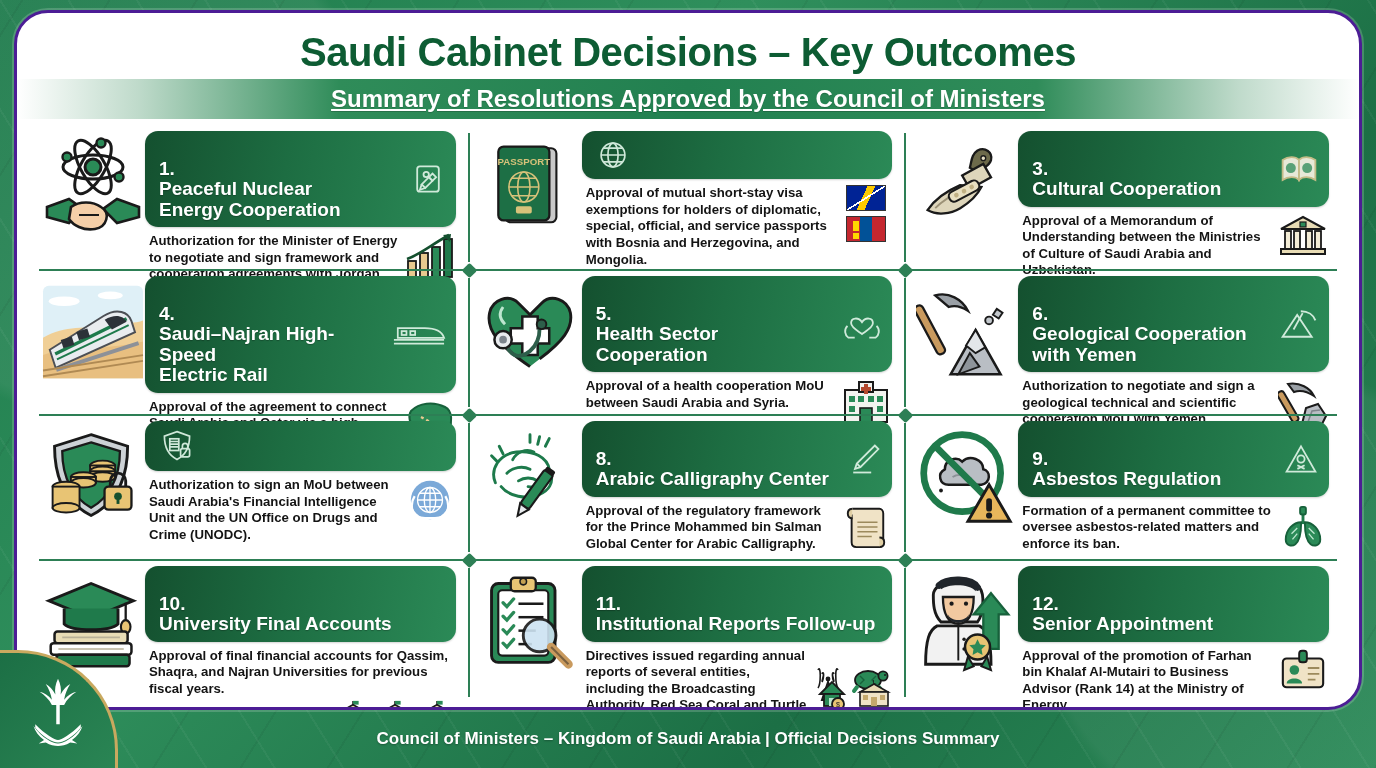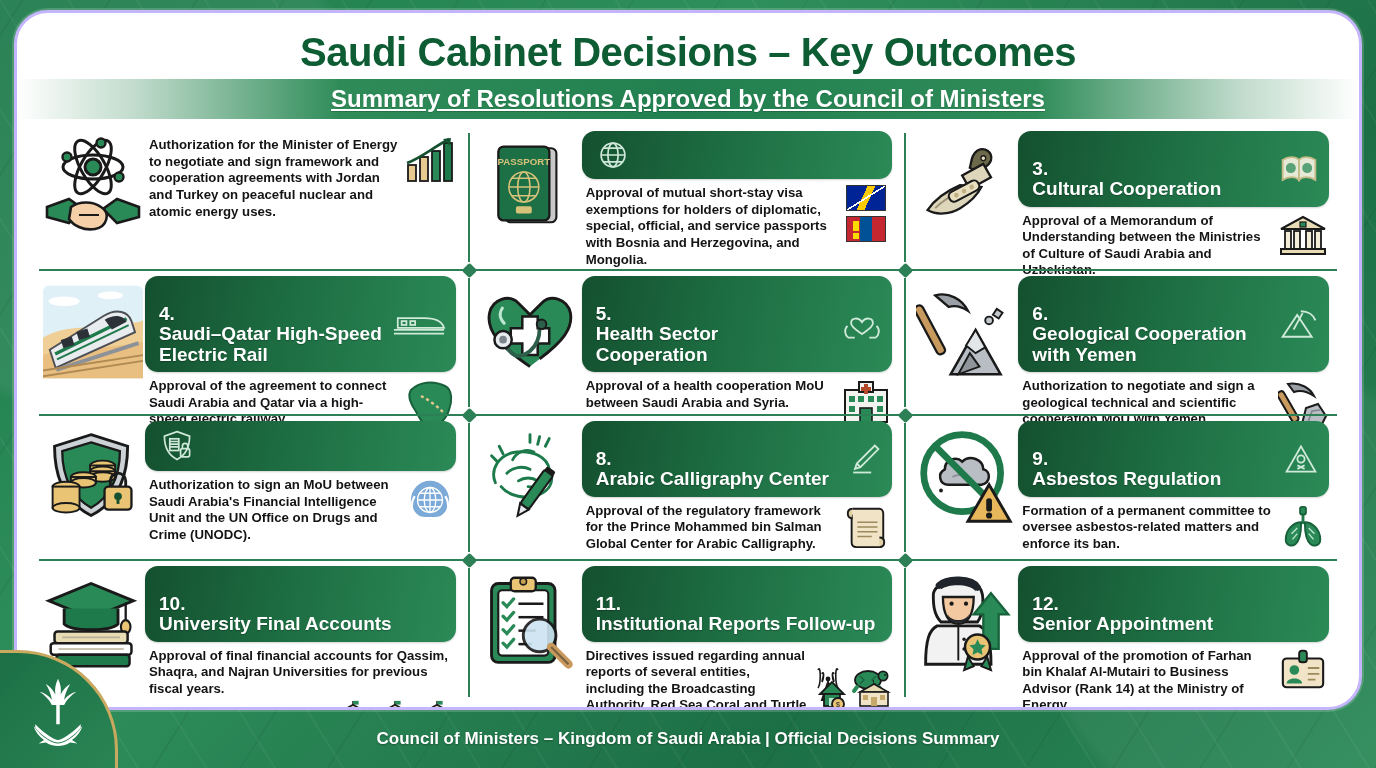--- a/index.html
+++ b/index.html
@@ -21,21 +21,21 @@
   #frame-bg::before {
     content: ""; position: absolute; inset: 0;
     background:
       repeating-linear-gradient(58deg, rgba(255,255,255,.045) 0 2px, transparent 2px 58px),
       repeating-linear-gradient(-58deg, rgba(0,0,0,.05) 0 2px, transparent 2px 74px);
   }
 
   #gold-frame {
     position: absolute;
     left: 14px; top: 10px; right: 14px; bottom: 58px;
-    border: 3px solid #c4b5fd;
+    border: 3px solid #4c1d95;
     border-radius: 34px;
     background: #ffffff;
     box-shadow: 0 0 0 2px rgba(255,255,255,.18);
     overflow: hidden;
   }
 
   
   #header { position: relative; padding-top: 8px; }
   #page-title {
     text-align: center;
@@ -201,20 +201,36 @@
           <circle cx="58" cy="6" r="4.5" fill="#2a8a57" stroke="#1a1a1a" stroke-width="2.4"></circle>
           <g>
             <path d="M4 70 L26 62 L40 72 L26 86 L4 80 Z" fill="#2a8a57" stroke="#1a1a1a" stroke-width="2.6"></path>
             <path d="M96 70 L74 62 L60 72 L74 86 L96 80 Z" fill="#2a8a57" stroke="#1a1a1a" stroke-width="2.6"></path>
             <path d="M28 70 C36 64 50 64 58 70 C68 76 64 90 52 92 C40 94 30 88 26 82 Z" fill="#f5cfa8" stroke="#1a1a1a" stroke-width="2.6"></path>
             <path d="M36 78 L56 78" stroke="#1a1a1a" stroke-width="2"></path>
           </g>
         </svg>
       </div>
       <div class="body">
+        <div class="card-head">
+          <div class="card-title">
+            <span>1.</span>
+            <span>Peaceful Nuclear
+Energy Cooperation</span>
+          </div>
+          <span class="head-icon">
+            <svg viewBox="0 0 40 40" width="36" height="36" fill="none" stroke="#d9f0e2" stroke-width="2">
+              <rect x="8" y="6" width="24" height="28" rx="3"></rect>
+              <path d="M13 26 l8-8 l4 4 l-8 8 z"></path>
+                <path d="M21 18 l4-4 l4 4 l-4 4 z"></path>
+              <path d="M13 26 l-2 6 l6-2"></path>
+                <circle cx="18" cy="15" r="3"></circle>
+            </svg>
+          </span>
+        </div>
         <div class="desc-wrap">
           <div class="desc">Authorization for the Minister of Energy to negotiate and sign framework and cooperation agreements with Jordan and Turkey on peaceful nuclear and atomic energy uses.</div>
           <div class="side-icon">
             <svg viewBox="0 0 50 46" width="50" height="46">
               <rect x="3" y="28" width="8" height="16" fill="#e8c98f" stroke="#1a1a1a" stroke-width="1.8"></rect>
               <rect x="15" y="20" width="8" height="24" fill="#e8c98f" stroke="#1a1a1a" stroke-width="1.8"></rect>
               <rect x="27" y="14" width="8" height="30" fill="#2a8a57" stroke="#1a1a1a" stroke-width="1.8"></rect>
               <rect x="39" y="6" width="8" height="38" fill="#1f7a4b" stroke="#1a1a1a" stroke-width="1.8"></rect>
               <path d="M2 26 C14 22 26 12 44 2" stroke="#14502f" stroke-width="2.6" fill="none"></path>
               <path d="M38 2 L46 1 L45 9 Z" fill="#14502f"></path>
@@ -332,21 +348,21 @@
           <g stroke="#b08a53" stroke-width="2">
             <path d="M0 92 L104 76"></path>
               <path d="M0 98 L104 82"></path>
           </g>
         </svg>
       </div>
       <div class="body">
         <div class="card-head">
           <div class="card-title">
             <span>4.</span>
-            <span>Saudi–Qatar High-Speed
+            <span>Saudi–Najran High-Speed
 Electric Rail</span>
           </div>
           <span class="head-icon">
             <svg viewBox="0 0 56 28" width="54" height="28" fill="none" stroke="#d9f0e2" stroke-width="1.8">
               <path d="M6 8 H34 C46 8 52 12 54 18 H6 Z"></path>
               <path d="M2 20 H54"></path>
                 <path d="M2 24 H54"></path>
               <rect x="10" y="11" width="5" height="4"></rect>
                 <rect x="19" y="11" width="5" height="4"></rect>
             </svg>

